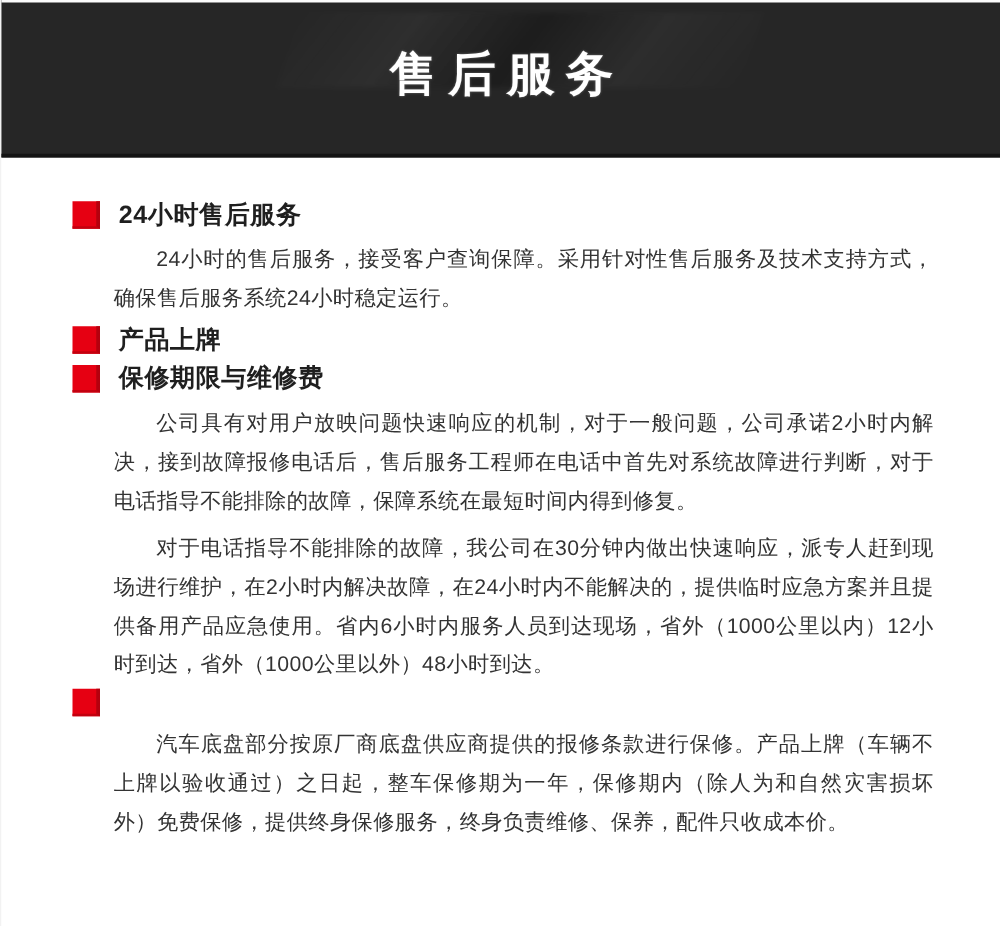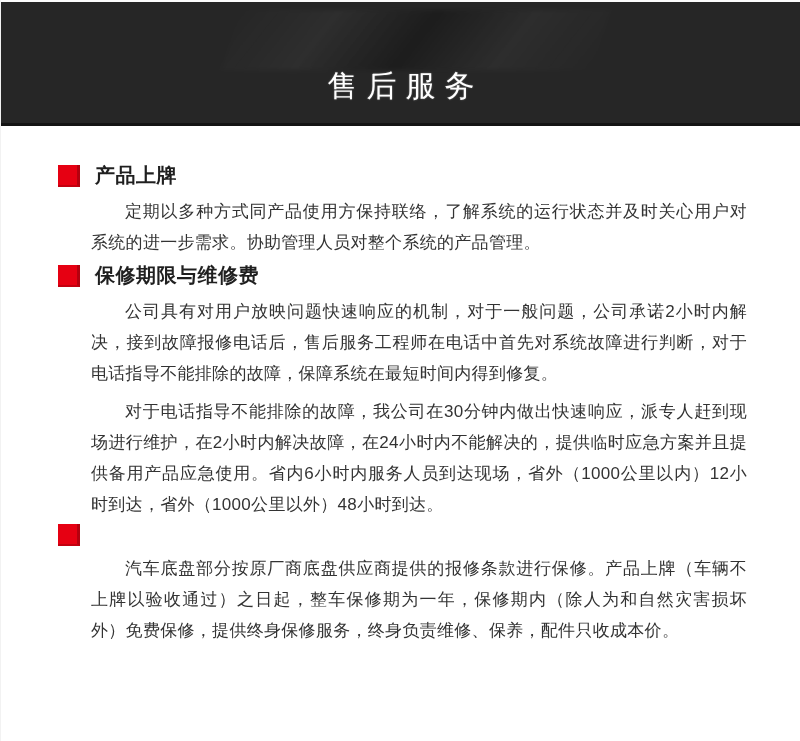--- a/index.html
+++ b/index.html
@@ -40,24 +40,24 @@
       rgba(255,255,255,0.035) 25%,
       rgba(0,0,0,0.25) 50%,
       rgba(255,255,255,0.03) 75%,
       rgba(255,255,255,0.0) 100%);
     filter: blur(2px);
     transform: skewX(-18deg);
   }
   .banner-title {
     position: relative;
     color: #ffffff;
-    font-size: 30px;
-    font-weight: normal;
+    font-size: 38px;
+    font-weight: bold;
     letter-spacing: 9px;
-    margin: 0 0 16px 9px; 
+    margin: 0 0 38px 9px; 
     text-shadow: 0 0 2px rgba(255,255,255,0.35);
   }
   
   .content {
     padding: 32px 54px 0 57px;
   }
   .section-header {
     display: flex;
     align-items: center;
     margin: 4px 0 2px 0;
@@ -97,27 +97,33 @@
 
 <div class="page">
 
   <div class="banner">
     <div class="banner-watermark"></div>
     <h1 class="banner-title">售后服务</h1>
   </div>
 
   <div class="content">
 
+    <div class="section">
+      <div class="section-header first">
+        <span class="bullet"></span>
+        <span class="section-heading">24小时售后服务</span>
+      </div>
+      <p>24小时的售后服务，接受客户查询保障。采用针对性售后服务及技术支持方式，确保售后服务系统24小时稳定运行。</p>
+    </div>
 
     <div class="section">
       <div class="section-header">
         <span class="bullet"></span>
         <span class="section-heading">产品上牌</span>
       </div>
-      <p>定期以多种方式同产品使用方保持联络，了解系统的运行状态并及时关心用户对系统的进一步需求。协助管理人员对整个系统的产品管理。</p>
     </div>
 
     <div class="section">
       <div class="section-header">
         <span class="bullet"></span>
         <span class="section-heading">保修期限与维修费</span>
       </div>
       <p>公司具有对用户放映问题快速响应的机制，对于一般问题，公司承诺2小时内解决，接到故障报修电话后，售后服务工程师在电话中首先对系统故障进行判断，对于电话指导不能排除的故障，保障系统在最短时间内得到修复。</p>
       <p>对于电话指导不能排除的故障，我公司在30分钟内做出快速响应，派专人赶到现场进行维护，在2小时内解决故障，在24小时内不能解决的，提供临时应急方案并且提供备用产品应急使用。省内6小时内服务人员到达现场，省外（1000公里以内）12小时到达，省外（1000公里以外）48小时到达。</p>
     </div>

